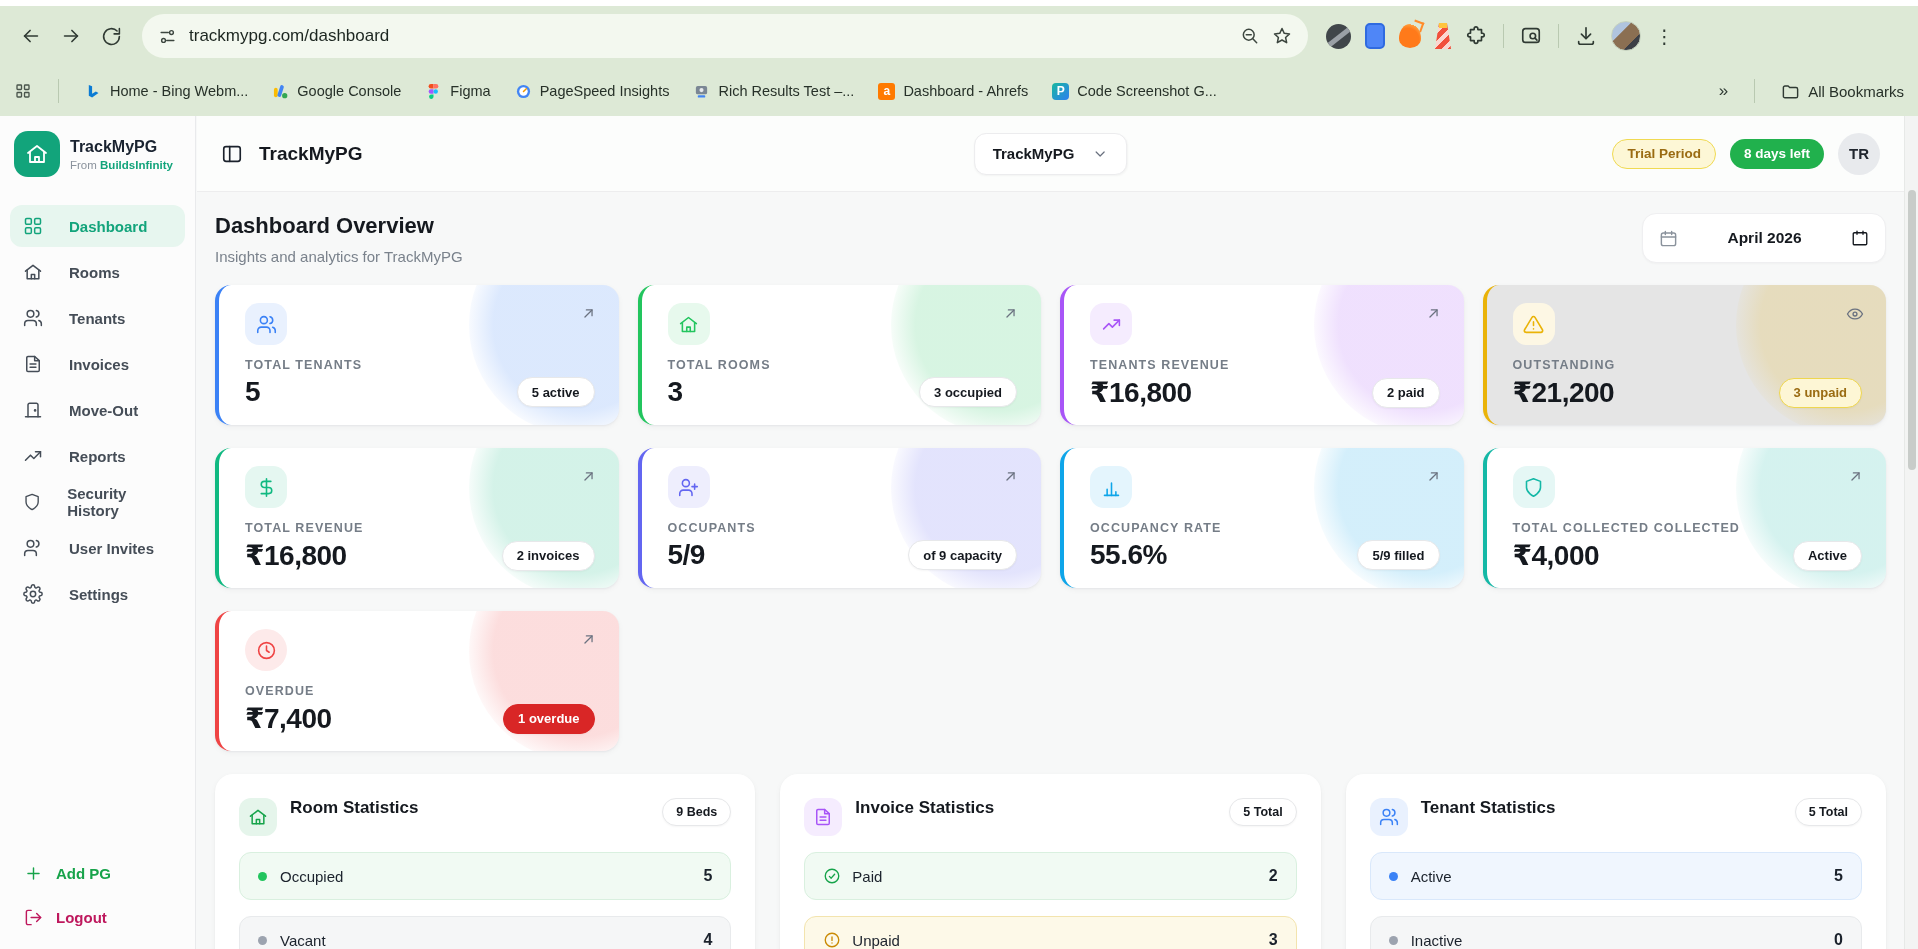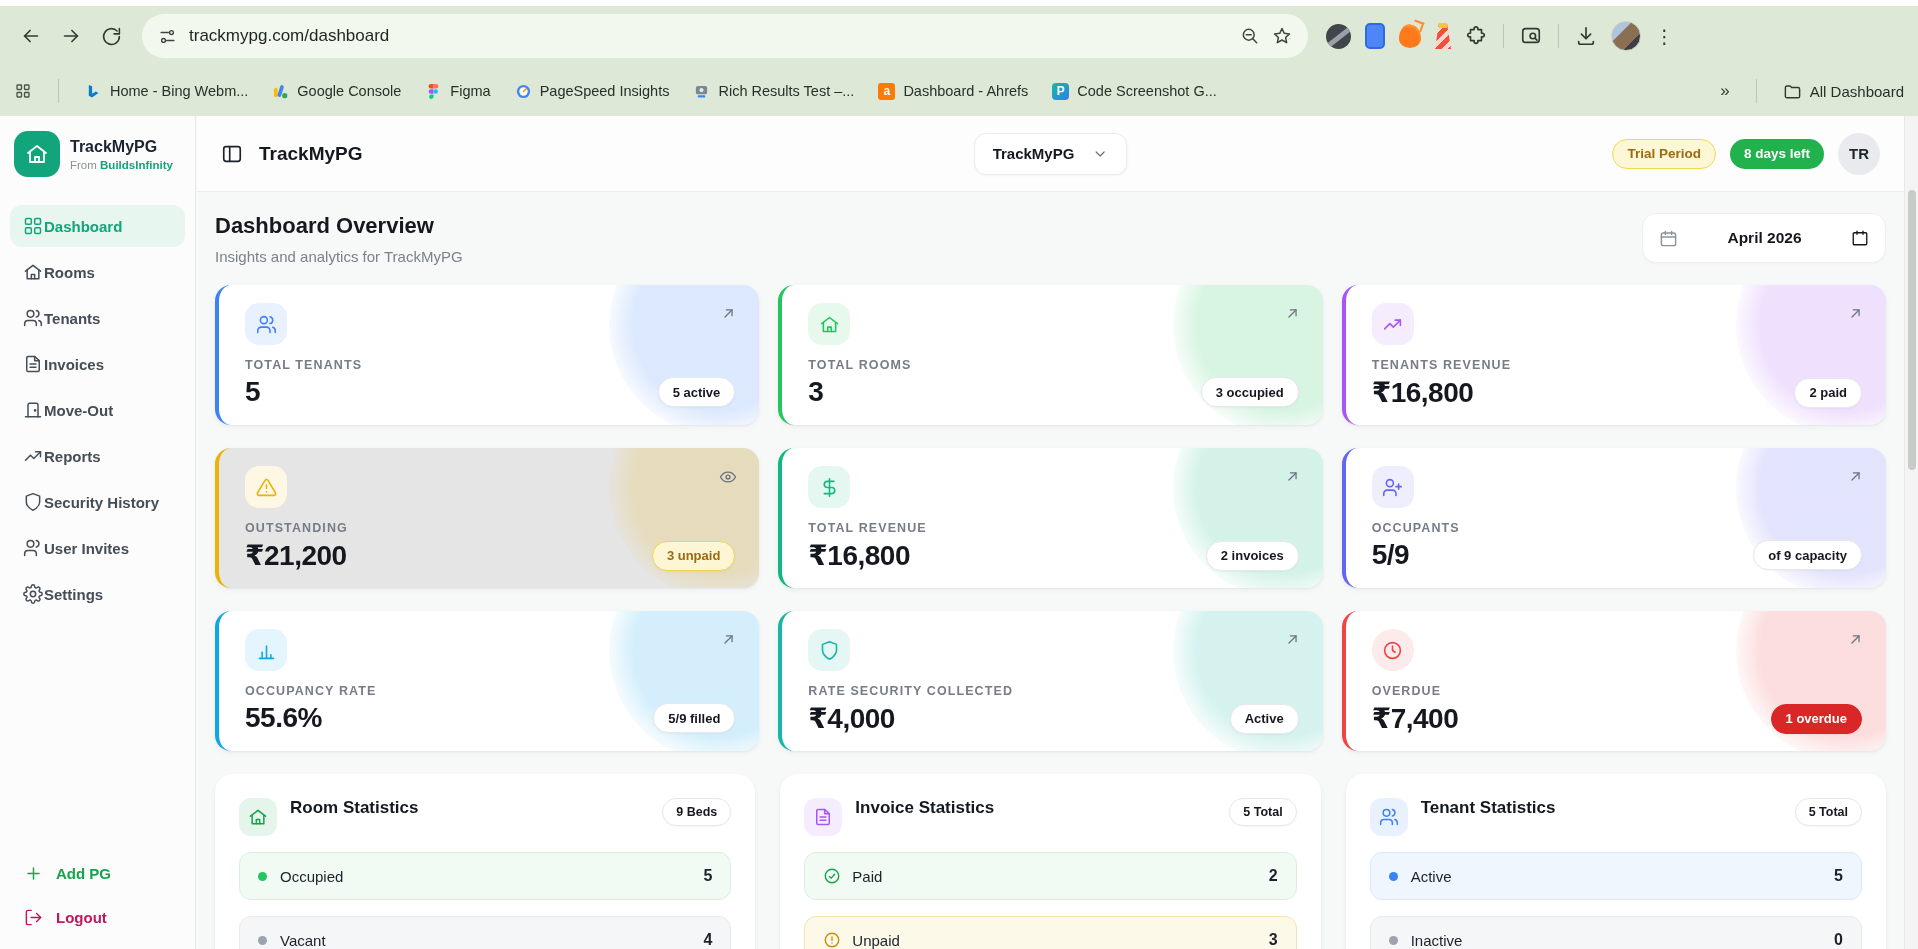--- a/index.html
+++ b/index.html
@@ -51,21 +51,21 @@
   .scrollbar { position:absolute; right:0; top:0; width:14px; height:100%; background:#f3f4f3; border-left:1px solid #e7e9e7; }
   .scroll-thumb { position:absolute; left:3px; top:74px; width:8px; height:280px; border-radius:4px; background:#c8ccc9; }
 
   .sidebar { position:absolute; left:0; top:0; width:196px; height:100%; background:#fcfcfc; border-right:1px solid #e9eaec; }
   .brand { display:flex; align-items:center; gap:10px; padding:15px 12px 14px 14px; }
   .brand-logo { width:46px; height:46px; border-radius:14px; background:var(--brand); color:#fff; display:flex; align-items:center; justify-content:center; flex:0 0 auto; }
   .brand-name { font-size:16px; font-weight:800; color:#1a2330; line-height:1.2; }
   .brand-sub { font-size:11.5px; color:#8a929c; margin-top:2px; }
   .brand-sub b { color:var(--brand); }
   .nav { margin-top:14px; display:flex; flex-direction:column; gap:4px; }
-  .nav-item { height:42px; margin:0 10px; padding:0 13px; border-radius:12px; display:flex; align-items:center; gap:1px; font-size:15px; font-weight:600; color:#454d57; }
+  .nav-item { height:42px; margin:0 10px; padding:0 13px; border-radius:12px; display:flex; align-items:center; gap:26px; font-size:15px; font-weight:600; color:#454d57; }
   .nav-item.active { background:#e7f6ef; color:var(--brand); }
   .sidebar-bottom { position:absolute; left:0; bottom:14px; width:100%; display:flex; flex-direction:column; gap:8px;text-align:center; }
   .side-link { height:36px; padding:0 24px; display:flex; align-items:center; gap:13px; font-size:15px; font-weight:600; }
   .side-link.add { color:#17a34a; }
   .side-link.logout { color:#be185d; }
 
   .app-header { position:absolute; left:197px; top:0; right:14px; height:76px; background:#fcfdfc; border-bottom:1px solid #ededee; display:flex; align-items:center; padding:0 24px; }
   .hdr-title { font-size:19px; font-weight:800; color:#15191f; margin-left:16px; }
   .pg-select { position:absolute; left:50%; transform:translateX(-50%); height:42px; padding:0 18px; background:#fff; border:1px solid #ececee; border-radius:12px; box-shadow:0 1px 2px rgba(0,0,0,.04); display:flex; align-items:center; gap:18px; font-size:15px; font-weight:700; }
   .hdr-right { margin-left:auto; display:flex; align-items:center; gap:14px; }
@@ -75,21 +75,21 @@
   .hdr-avatar { width:42px; height:42px; border-radius:50%; background:#e8eaed; display:flex; align-items:center; justify-content:center; font-size:15px; font-weight:700; color:#20262e; }
 
   .main { position:absolute; left:197px; top:77px; right:14px; bottom:0; padding:20px 18px 0; overflow:hidden; }
   .page-head { display:flex; align-items:flex-start; justify-content:space-between; }
   .page-title { font-size:22px; font-weight:800; color:#15191f; }
   .page-sub { margin-top:9px; font-size:15px; color:#7a828c; }
   .date-picker { width:244px; height:50px; background:#fff; border:1px solid #efeff1; border-radius:14px; box-shadow:0 1px 2px rgba(0,0,0,.03); display:flex; align-items:center; padding:0 16px; gap:10px; }
   .date-text { flex:1; text-align:center; font-size:15.5px; font-weight:700; }
 
   
-  .stat-grid { display:grid; grid-template-columns:repeat(3,1fr); gap:23px 19px; margin-top:20px; }
+  .stat-grid { display:grid; grid-template-columns:repeat(4,1fr); gap:23px 19px; margin-top:20px; }
   .stat-card {
     position:relative; height:140px; background:#fff; border-radius:16px;
     border-left:4px solid var(--accent); overflow:hidden; padding:18px 24px 0 26px;
     box-shadow:0 1px 2px rgba(16,24,40,.05), 0 2px 6px rgba(16,24,40,.04);
   }
   .stat-card.warm { background:#e5e5e5; }
   .blob { position:absolute; top:-70px; right:-70px; width:220px; height:220px; border-radius:50%;
     background:radial-gradient(circle, color-mix(in srgb, var(--accent) 18%, transparent) 0 55%, transparent 75%); }
   .stat-icon { position:relative; width:42px; height:42px; border-radius:14px; display:flex; align-items:center; justify-content:center; color:var(--accent);
     background:color-mix(in srgb, var(--accent) 11%, #ffffff); }
@@ -264,21 +264,21 @@
   </div>
   <div class="bm-spacer"></div>
   <span class="bm-chevrons">»</span>
   <div class="tool-divider"></div>
   <div class="bm-item">
     <span style="color:#2f3a33">
       <svg class="ico" width="19" height="19" viewBox="0 0 24 24" stroke-width="2">
           <path d="M3 7a2 2 0 0 1 2-2h4l2 2h8a2 2 0 0 1 2 2v9a2 2 0 0 1-2 2H5a2 2 0 0 1-2-2z"></path>
         </svg>
     </span>
-    <span style="font-size:15px">All Dashboard</span>
+    <span style="font-size:15px">All Bookmarks</span>
   </div>
 </div>
 
 <div class="app">
 
   <div class="sidebar">
     <div class="brand">
       <div class="brand-logo">
         <svg class="ico" width="24" height="24" viewBox="0 0 24 24" stroke-width="2">
             <path d="M3 11 12 4l9 7"></path>
@@ -586,21 +586,21 @@
           <svg class="ico" width="21" height="21" viewBox="0 0 24 24">
               <path d="M12 22s8-4 8-10V5l-8-3-8 3v7c0 6 8 10 8 10z"></path>
             </svg>
         </div>
         <div class="stat-corner">
           <svg class="ico" width="17" height="17" viewBox="0 0 24 24" stroke-width="2">
               <path d="M7 17 17 7"></path>
               <path d="M9 7h8v8"></path>
             </svg>
         </div>
-        <div class="stat-label">RATE SECURITY COLLECTED</div>
+        <div class="stat-label">TOTAL COLLECTED COLLECTED</div>
         <div class="stat-bottom">
           <span class="stat-value">₹4,000</span>
           <span class="stat-badge">Active</span>
         </div>
       </div>
 
       <div class="stat-card" style="--accent: #ef4444;">
         <div class="blob"></div>
         <div class="stat-icon" style="border-radius:50%">
           <svg class="ico" width="21" height="21" viewBox="0 0 24 24">

